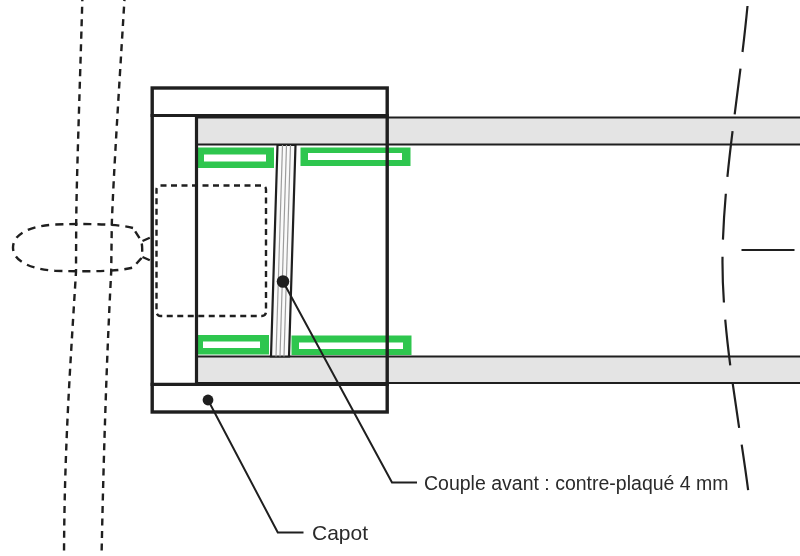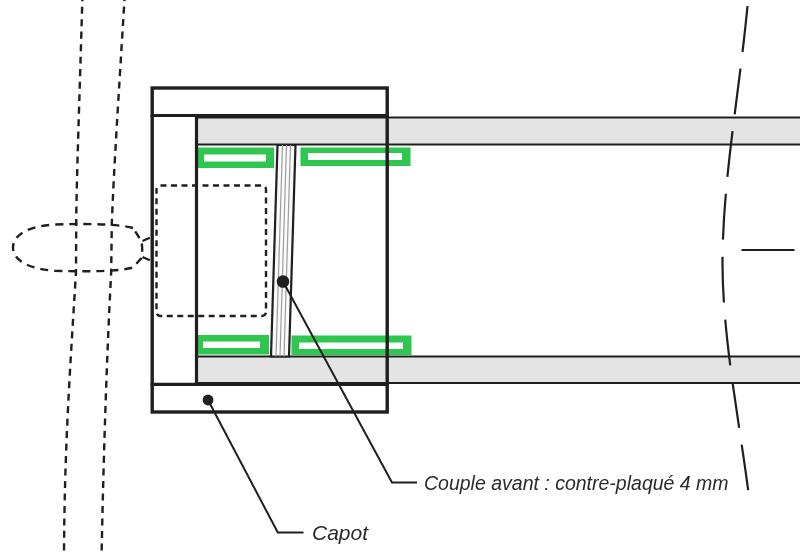--- a/index.html
+++ b/index.html
@@ -1,17 +1,17 @@
 <!DOCTYPE html>
 <html><head>
 <meta charset="utf-8">
 <style>
   html,body{margin:0;padding:0;background:#ffffff;}
   .stage{position:relative;width:800px;height:556px;background:#fff;overflow:hidden;
-         font-family:"Liberation Sans", sans-serif;font-style:italic;}
+         font-family:"Liberation Sans", sans-serif;}
   svg{display:block;}
   text{font-family:"Liberation Sans", sans-serif;}
 </style>
 </head>
 <body>
 
 <div class="stage">
 <svg width="800" height="556" viewBox="0 0 800 556">
 
   <rect x="0" y="0" width="800" height="556" fill="#ffffff"></rect>

